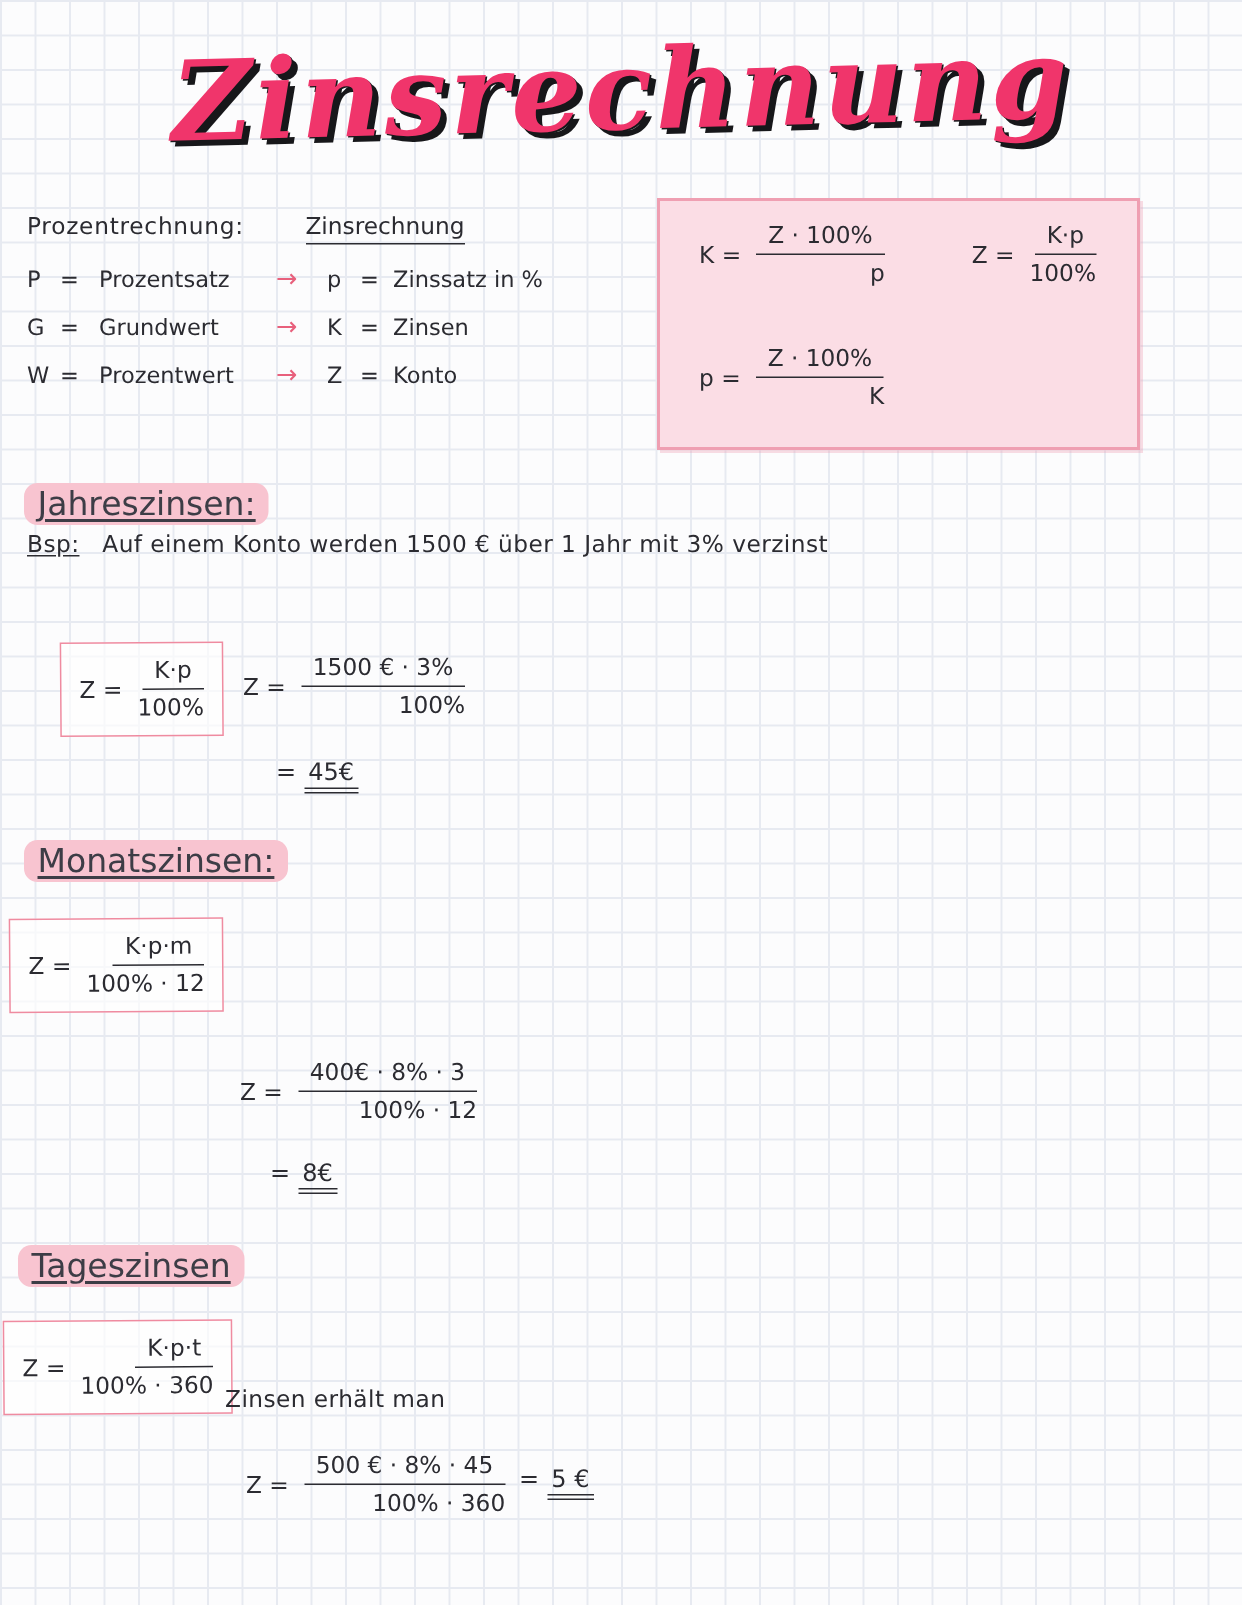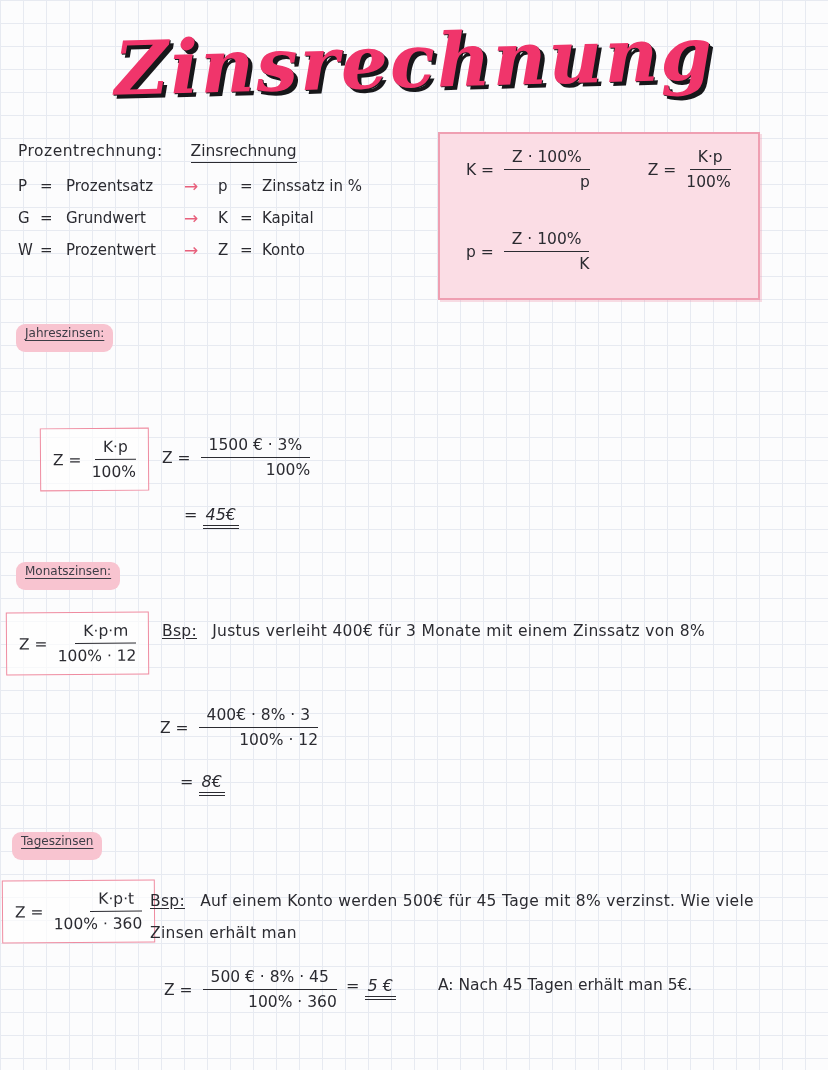--- a/index.html
+++ b/index.html
@@ -27,21 +27,21 @@
     font-style:italic;
     font-weight:bold;
     font-size:74px;
     letter-spacing:2px;
     color:#f0356b;
     text-shadow:4px 4px 0 #17171a, 1px 1px 0 #17171a;
     transform:rotate(-1.5deg);
   }
 
   
-  .def-heads { top:142px; left:18px; display:flex; gap:28px; font-size:15.5px;text-align:center; }
+  .def-heads { top:142px; left:18px; display:flex; gap:41px; font-size:15.5px;text-align:center; }
   .def-head1 { letter-spacing:0.5px; }
   .def-head2 { border-bottom:1.6px solid #2b2b31; padding-bottom:2px; }
   .def-row { display:flex; align-items:center; font-size:15px; }
   .d-sym { width:22px; }
   .d-eq  { width:26px; }
   .d-name{ width:118px; }
   .d-arrow{ width:34px; color:#e8607c; font-size:17px; }
   .d-sym2{ width:22px; }
   .d-eq2 { width:22px; }
 
@@ -60,40 +60,40 @@
   }
   .bigbox .row1 { position:absolute; top:14px; left:26px; display:flex; gap:58px; }
   .bigbox .row2 { position:absolute; top:96px; left:26px; }
   .bigbox .frac .num { border-bottom-color:#2b2b31; }
 
   
   .section-head {
     display:inline-block;
     background:#f8c4d0;
     border-radius:9px;
-    padding:2px 9px 12px;
-    font-size:12px;
+    padding:2px 9px 1px;
+    font-size:22px;
     color:#3d3d46;
     text-decoration:underline;
     text-underline-offset:3px;
   }
 
   .bsp { text-decoration:underline; text-underline-offset:2px; margin-right:10px; }
   .bodytext { font-size:15.5px; letter-spacing:0.3px; white-space:nowrap; }
 
   
   .pbox {
     border:1.7px solid #ef8ba0;
     background:rgba(255,255,255,0.65);
     padding:9px 12px;
     transform:rotate(-0.4deg);
   }
 
   .result { font-size:16px; }
-  .result .val { border-bottom:4px double #2b2b31; padding:0 3px 1px;font-style:italic; }
+  .result .val { border-bottom:4px double #2b2b31; padding:0 3px 1px; }
 
   .answer { font-size:15.5px; white-space:nowrap; }
 </style>
 </head>
 <body>
 
 <div class="page">
 
   <div class="abs title">Zinsrechnung</div>
 
@@ -112,21 +112,21 @@
       <span class="d-eq2">=</span>
       <span class="d-name2">Zinssatz in %</span>
     </div>
     <div class="def-row" style="margin-bottom:12px;">
       <span class="d-sym">G</span>
       <span class="d-eq">=</span>
       <span class="d-name">Grundwert</span>
       <span class="d-arrow">→</span>
       <span class="d-sym2">K</span>
       <span class="d-eq2">=</span>
-      <span class="d-name2">Kapital</span>
+      <span class="d-name2">Zinsen</span>
     </div>
     <div class="def-row">
       <span class="d-sym">W</span>
       <span class="d-eq">=</span>
       <span class="d-name">Prozentwert</span>
       <span class="d-arrow">→</span>
       <span class="d-sym2">Z</span>
       <span class="d-eq2">=</span>
       <span class="d-name2">Konto</span>
     </div>
@@ -157,20 +157,24 @@
           <span class="den">K</span>
         </span>
       </div>
     </div>
   </div>
 
   <div class="abs" style="top:322px; left:16px;">
     <span class="section-head">Jahreszinsen:</span>
   </div>
 
+  <div class="abs bodytext" style="top:354px; left:18px;">
+    <span class="bsp">Bsp:</span>
+    <span>Auf einem Konto werden 1500 € über 1 Jahr mit 3% verzinst</span>
+  </div>
 
   <div class="abs pbox" style="top:428px; left:40px;">
     <div class="formula-line">
       <span>Z =</span>
       <span class="frac">
         <span class="num">K·p</span>
         <span class="den">100%</span>
       </span>
     </div>
   </div>
@@ -194,24 +198,20 @@
   <div class="abs pbox" style="top:612px; left:6px;">
     <div class="formula-line">
       <span>Z =</span>
       <span class="frac">
         <span class="num">K·p·m</span>
         <span class="den">100% · 12</span>
       </span>
     </div>
   </div>
 
-  <div class="abs bodytext" style="top:622px; left:162px;">
-    <span class="bsp">Bsp:</span>
-    <span>Justus verleiht 400€ für 3 Monate mit einem Zinssatz von 8%</span>
-  </div>
 
   <div class="abs formula-line" style="top:706px; left:160px;">
     <span>Z =</span>
     <span class="frac">
       <span class="num">400€ · 8% · 3</span>
       <span class="den">100% · 12</span>
     </span>
   </div>
   <div class="abs result" style="top:772px; left:180px;">
     <span>=</span>
@@ -225,32 +225,27 @@
   <div class="abs pbox" style="top:880px; left:2px;">
     <div class="formula-line">
       <span>Z =</span>
       <span class="frac">
         <span class="num">K·p·t</span>
         <span class="den">100% · 360</span>
       </span>
     </div>
   </div>
 
-  <div class="abs bodytext" style="top:892px; left:150px;">
-    <span class="bsp">Bsp:</span>
-    <span>Auf einem Konto werden 500€ für 45 Tage mit 8% verzinst. Wie viele</span>
-  </div>
   <div class="abs bodytext" style="top:924px; left:150px;">Zinsen erhält man</div>
 
   <div class="abs formula-line" style="top:968px; left:164px;">
     <span>Z =</span>
     <span class="frac">
       <span class="num">500 € · 8% · 45</span>
       <span class="den">100% · 360</span>
     </span>
   </div>
   <div class="abs result" style="top:976px; left:346px;">
     <span>=</span>
     <span class="val">5 €</span>
   </div>
-  <div class="abs answer" style="top:976px; left:438px;">A: Nach 45 Tagen erhält man 5€.</div>
 
 </div>
 
 </body></html>

